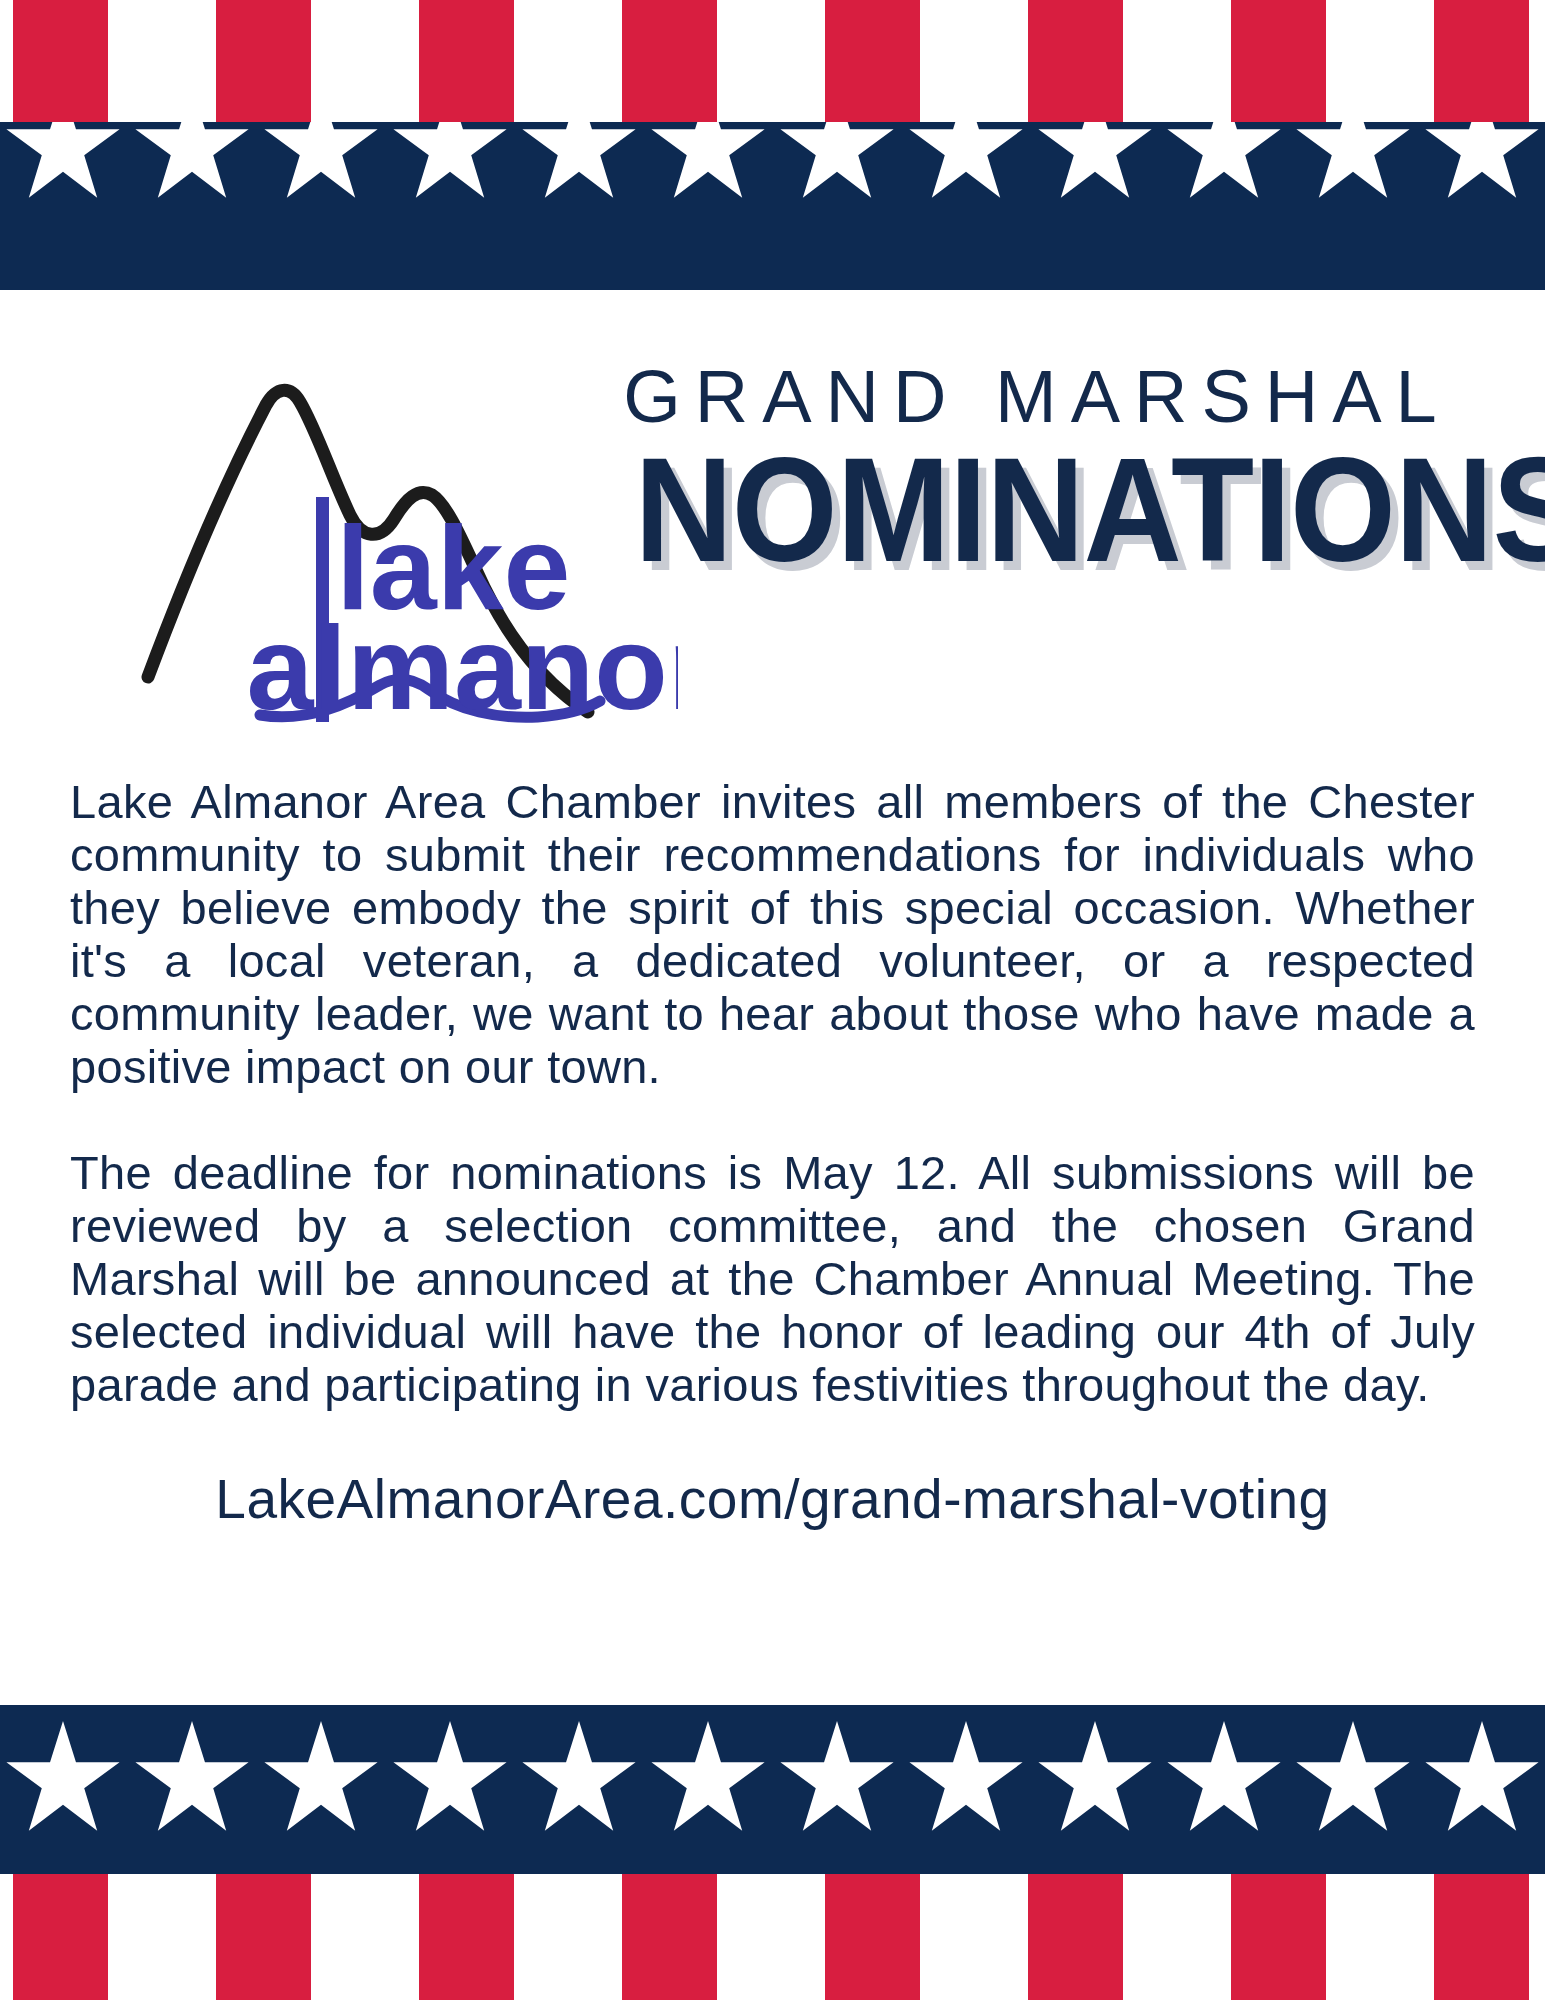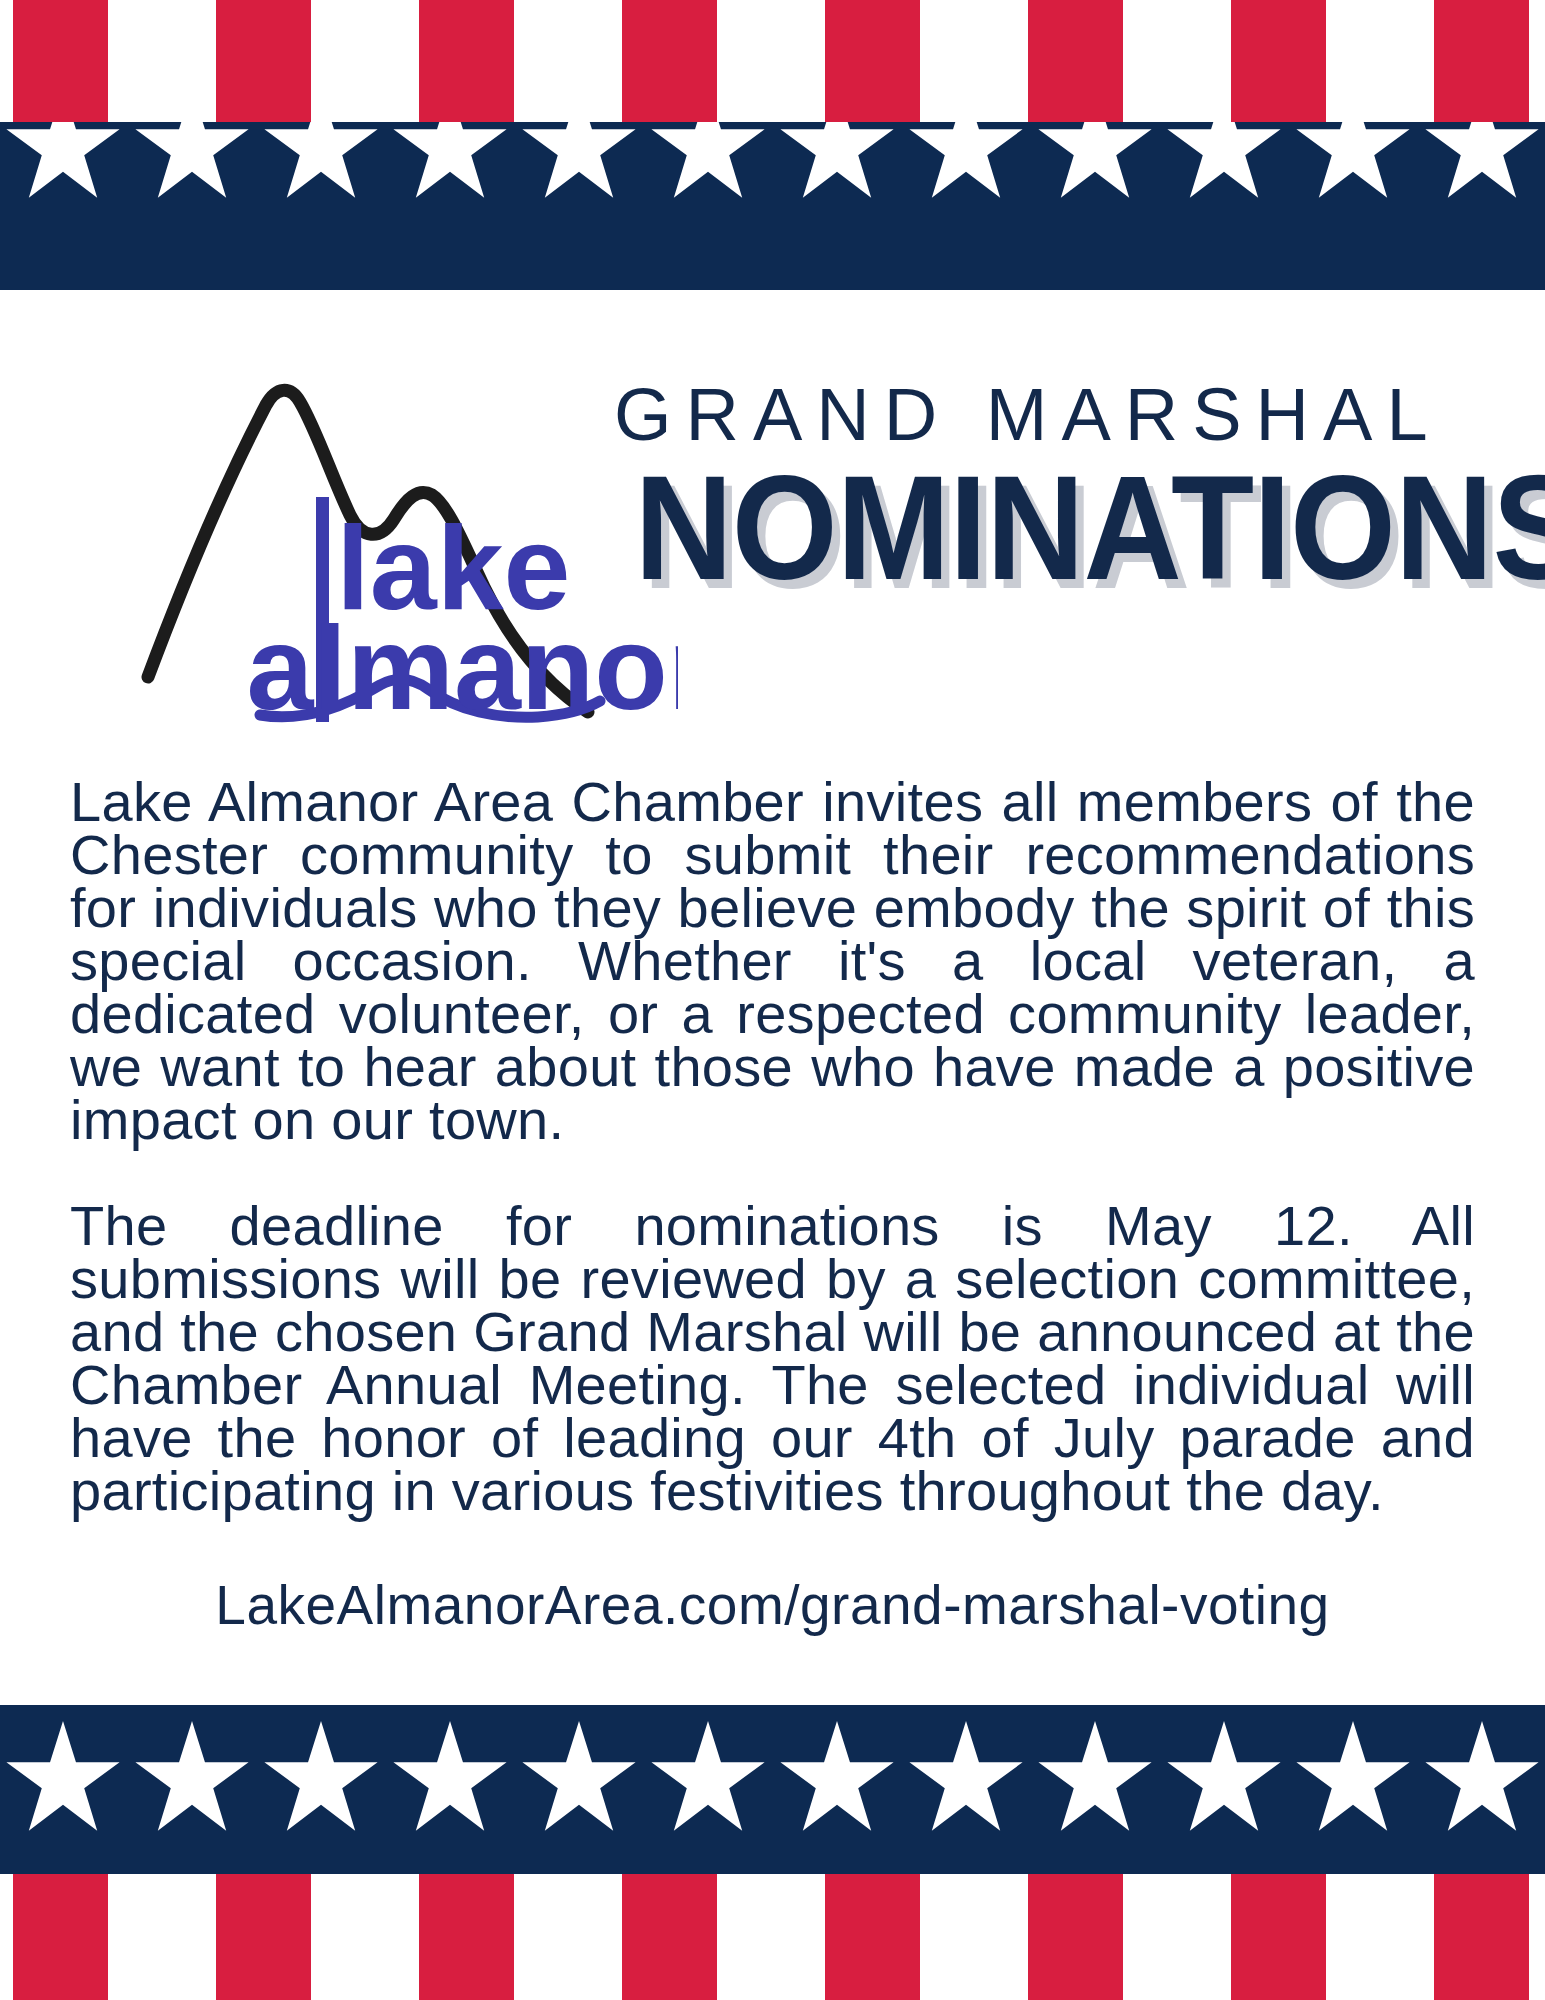--- a/index.html
+++ b/index.html
@@ -76,23 +76,23 @@
     left: 118px;
     top: 17px;
     width: 560px;
     height: 400px;
   }
   .logo svg { display: block; width: 100%; height: 100%; }
 
   .titles {
     position: absolute;
     left: 600px;
-    top: 48px;
+    top: 30px;
     width: 860px;
-    text-align: left;
+    text-align: center;
   }
   .title-top {
     font-family: "Liberation Sans", sans-serif;
     font-weight: 400;
     font-size: 74px;
     letter-spacing: 14px;
     color: #13294b;
     line-height: 1.0;
     text-indent: 14px;
     white-space: nowrap;
@@ -115,21 +115,21 @@
   
   .content {
     position: absolute;
     left: 70px;
     top: 775px;
     width: 1405px;
   }
   .para {
     font-family: "Liberation Sans Narrow", "Liberation Sans", sans-serif;
     color: #13294b;
-    font-size: 56px;
+    font-size: 47px;
     line-height: 53px;
     text-align: justify;
     text-justify: inter-word;
     letter-spacing: 0.3px;
     margin: 0;
   }
   .spacer { height: 53px; }
 
   .url {
     margin-top: 58px;

